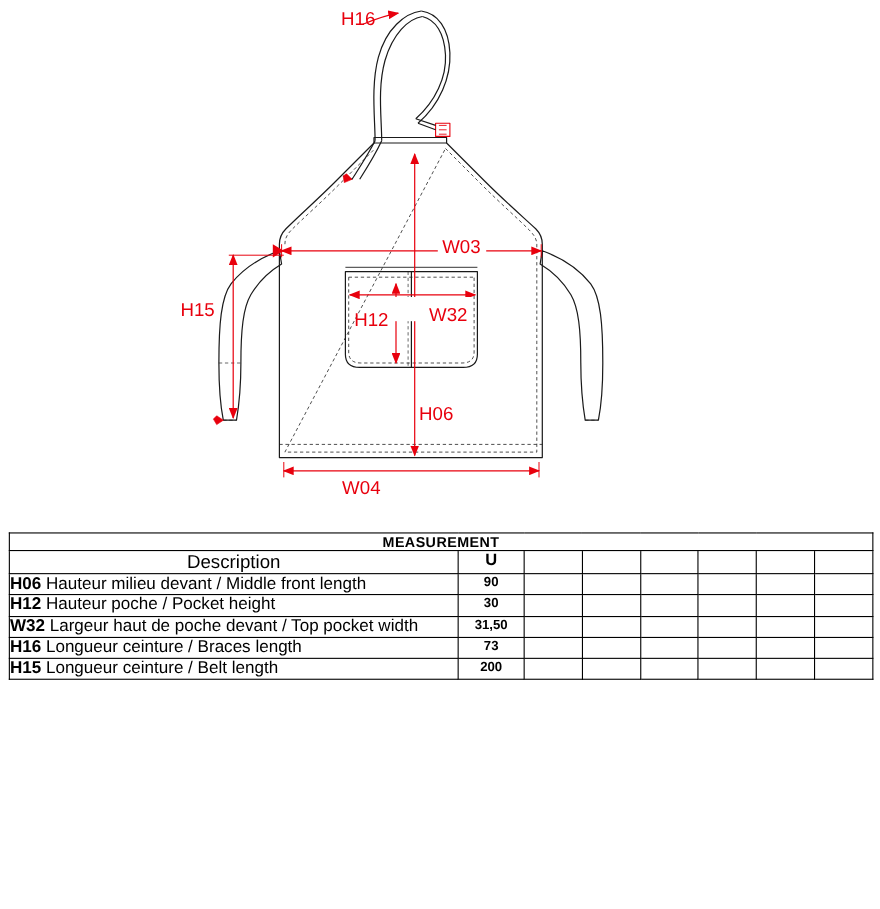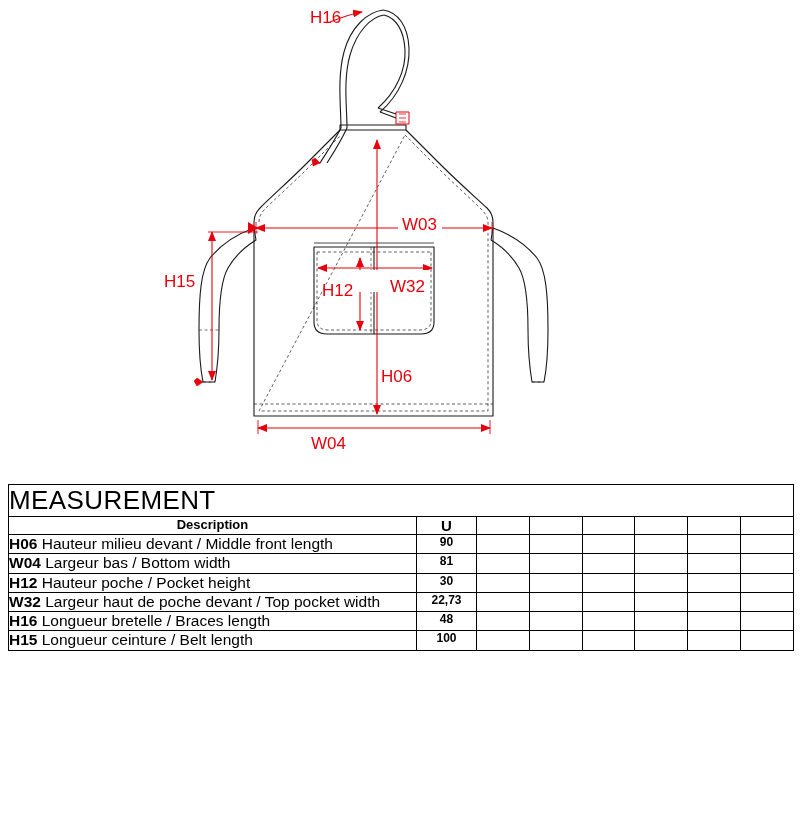--- a/index.html
+++ b/index.html
@@ -50,30 +50,31 @@
     width: 784px;
     table-layout: fixed;
     background: #fff;
   }
   table.meas td, table.meas th {
     border: 1px solid #000;
     padding: 0;
     vertical-align: top;
   }
   .title-cell {
-    font-size: 26px;
-    font-weight: normal;
+    text-align: center;
+    font-size: 13px;
+    font-weight: bold;
     letter-spacing: 0.4px;
     padding: 4px 0 5px 0;
     font-family: "Liberation Sans", sans-serif;
   }
   .hdr-desc {
     text-align: center;
-    font-size: 13px;
-    font-weight: bold;
+    font-size: 17px;
+    font-weight: normal;
     padding: 4px 0 5px 0;
   }
   .hdr-u {
     text-align: center;
     font-size: 15px;
     font-weight: bold;
     padding: 4px 0 5px 0;
   }
   .desc-cell {
     font-size: 15.5px;
@@ -243,67 +244,57 @@
           <td class="val-cell">90</td>
           <td class="empty-cell"></td>
           <td class="empty-cell"></td>
           <td class="empty-cell"></td>
           <td class="empty-cell"></td>
           <td class="empty-cell"></td>
           <td class="empty-cell"></td>
         </tr>
 
 
-        <tr>
-          <td class="desc-cell"><b>W04</b> <span>Largeur bas / Bottom width</span></td>
-          <td class="val-cell">81</td>
-          <td class="empty-cell"></td>
-          <td class="empty-cell"></td>
-          <td class="empty-cell"></td>
-          <td class="empty-cell"></td>
-          <td class="empty-cell"></td>
-          <td class="empty-cell"></td>
-        </tr>
 
         <tr>
           <td class="desc-cell"><b>H12</b> <span>Hauteur poche / Pocket height</span></td>
           <td class="val-cell">30</td>
           <td class="empty-cell"></td>
           <td class="empty-cell"></td>
           <td class="empty-cell"></td>
           <td class="empty-cell"></td>
           <td class="empty-cell"></td>
           <td class="empty-cell"></td>
         </tr>
 
         <tr>
           <td class="desc-cell"><b>W32</b> <span>Largeur haut de  poche devant / Top pocket width</span></td>
-          <td class="val-cell">22,73</td>
-          <td class="empty-cell"></td>
-          <td class="empty-cell"></td>
-          <td class="empty-cell"></td>
-          <td class="empty-cell"></td>
-          <td class="empty-cell"></td>
-          <td class="empty-cell"></td>
-        </tr>
-
-        <tr>
-          <td class="desc-cell"><b>H16</b> <span>Longueur bretelle / Braces length</span></td>
-          <td class="val-cell">48</td>
+          <td class="val-cell">31,50</td>
+          <td class="empty-cell"></td>
+          <td class="empty-cell"></td>
+          <td class="empty-cell"></td>
+          <td class="empty-cell"></td>
+          <td class="empty-cell"></td>
+          <td class="empty-cell"></td>
+        </tr>
+
+        <tr>
+          <td class="desc-cell"><b>H16</b> <span>Longueur ceinture / Braces length</span></td>
+          <td class="val-cell">73</td>
           <td class="empty-cell"></td>
           <td class="empty-cell"></td>
           <td class="empty-cell"></td>
           <td class="empty-cell"></td>
           <td class="empty-cell"></td>
           <td class="empty-cell"></td>
         </tr>
 
         <tr>
           <td class="desc-cell"><b>H15</b> <span>Longueur ceinture / Belt length</span></td>
-          <td class="val-cell">100</td>
+          <td class="val-cell">200</td>
           <td class="empty-cell"></td>
           <td class="empty-cell"></td>
           <td class="empty-cell"></td>
           <td class="empty-cell"></td>
           <td class="empty-cell"></td>
           <td class="empty-cell"></td>
         </tr>
       </tbody>
     </table>
   </div>

